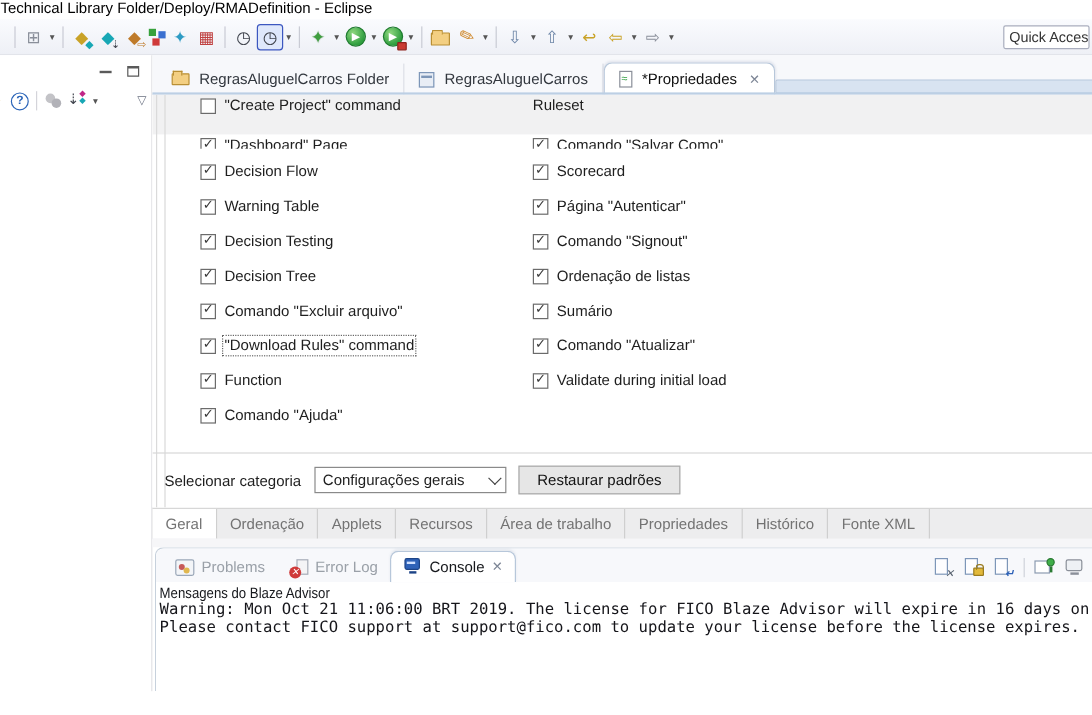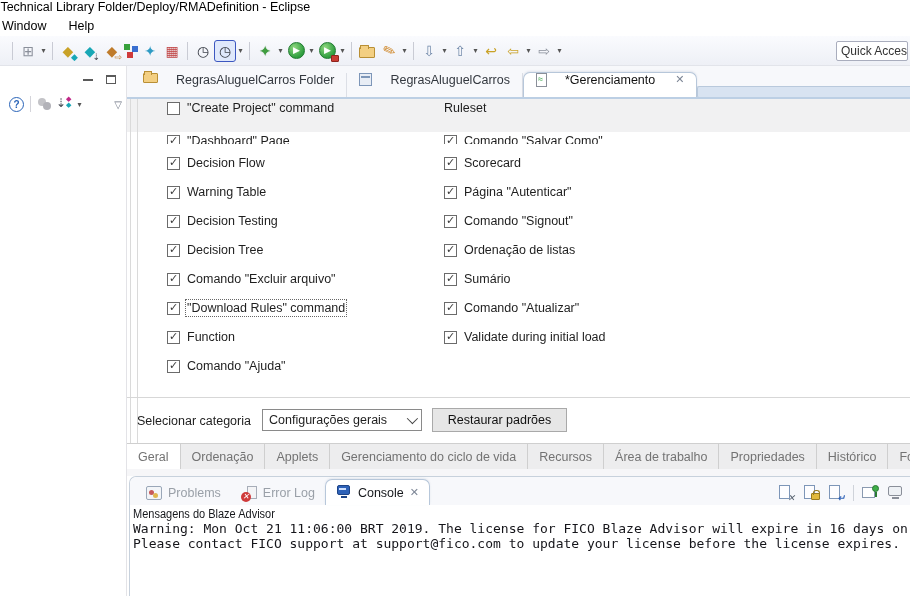--- a/index.html
+++ b/index.html
@@ -78,21 +78,21 @@
   .lp-link i { position:absolute; width:8px; height:8px; border-radius:50%; background:#c3c3c7; }
   .lp-link .d1 { left:1px; top:1px; } .lp-link .d2 { left:6px; top:5px; background:#b2b2b8; }
   .lp-sort { position:relative; width:16px; height:16px; color:#41454e; font-size:12px; }
   .lp-sort .dm { position:absolute; right:-1px; top:0; font-size:7px; line-height:6px; width:7px; }
   .lp-sort .dm .m1 { color:#c02787; display:block; } .lp-sort .dm .m2 { color:#18a7b5; display:block; }
   .lp-view { margin-left:auto; color:#6c7383; font-size:10px; }
   .lp-ws { padding:18px 2px 0 0; color:#a0793c; font-size:13px; white-space:nowrap; overflow:hidden; }
   
   .estack { flex:1; min-width:0; display:flex; flex-direction:column; }
   .etabs { height:33px; background:#f7f8fb; display:flex; align-items:flex-end; padding-left:4px; position:relative; }
-  .etab { height:26px; display:flex; align-items:flex-start; gap:18px; padding:0 12px; color:#33383f; white-space:nowrap; border-right:1px solid #dcdfe6; }
+  .etab { height:26px; display:flex; align-items:center; gap:8px; padding:0 12px; color:#33383f; white-space:nowrap; border-right:1px solid #dcdfe6; }
   .etab.active {
     background:#fff; border:1px solid #b7c7da; border-bottom:none; border-radius:7px 7px 0 0;
     height:27px; color:#111; box-shadow:0 -1px 2px rgba(120,140,170,.18);
   }
   .etab .close { color:#7d8696; font-size:11px; margin-left:2px; }
   .etabs-fill { flex:1; height:12px; align-self:flex-end; margin-bottom:1px; background:#d8e3f1; border:1px solid #b9c9dc; border-right:none; border-radius:2px 0 0 2px; }
   .etabs::after { content:""; position:absolute; left:0; right:0; bottom:0; height:2px; background:#bccfe4; }
   .ic-folder { width:15px; height:10px; background:#f3cf82; border:1px solid #b98f35; border-radius:1px; position:relative; flex:0 0 15px; }
   .ic-folder::before { content:""; position:absolute; top:-3px; left:0; width:6px; height:3px; background:#f3cf82; border:1px solid #b98f35; border-bottom:none; }
   .ic-rules { width:13px; height:13px; background:#e8edf5; border:1px solid #7d96b8; position:relative; flex:0 0 13px; }
@@ -160,24 +160,20 @@
 </style>
 </head>
 <body>
 
 <div class="win">
 
   <div class="titlebar">
     <span class="t">'Technical Library Folder/Deploy/RMADefinition - Eclipse</span>
   </div>
 
-  <div class="menubar">
-    <span class="menu-item">Window</span>
-    <span class="menu-item">Help</span>
-  </div>
 
   <div class="toolbar">
     <span class="ticon ti-clip">
         <span class="g">●</span>
       </span>
     <span class="tsep"></span>
     <span class="ticon">
         <span class="g col-gray">⊞</span>
       </span>
     <span class="caret">▾</span>
@@ -296,21 +292,21 @@
         <div class="etab">
           <span class="ic-folder"></span>
           <span>RegrasAluguelCarros Folder</span>
         </div>
         <div class="etab">
           <span class="ic-rules"></span>
           <span>RegrasAluguelCarros</span>
         </div>
         <div class="etab active">
           <span class="ic-doc"></span>
-          <span>*Gerenciamento</span>
+          <span>*Propriedades</span>
           <span class="close">✕</span>
         </div>
         <div class="etabs-fill"></div>
       </div>
 
       <div class="econtent">
         <div class="band-stale"></div>
         <div class="channel"></div>
 
         <div class="cbrow" style="top:0;">
@@ -463,21 +459,20 @@
           <span class="val">Configurações gerais</span>
           <span class="chev"></span>
         </div>
         <div class="pushbtn">Restaurar padrões</div>
       </div>
 
       <div class="ptabs">
         <span class="ptab active">Geral</span>
         <span class="ptab">Ordenação</span>
         <span class="ptab">Applets</span>
-        <span class="ptab">Gerenciamento do ciclo de vida</span>
         <span class="ptab">Recursos</span>
         <span class="ptab">Área de trabalho</span>
         <span class="ptab">Propriedades</span>
         <span class="ptab">Histórico</span>
         <span class="ptab">Fonte XML</span>
       </div>
 
       <div class="sash"></div>
 
       <div class="console">

